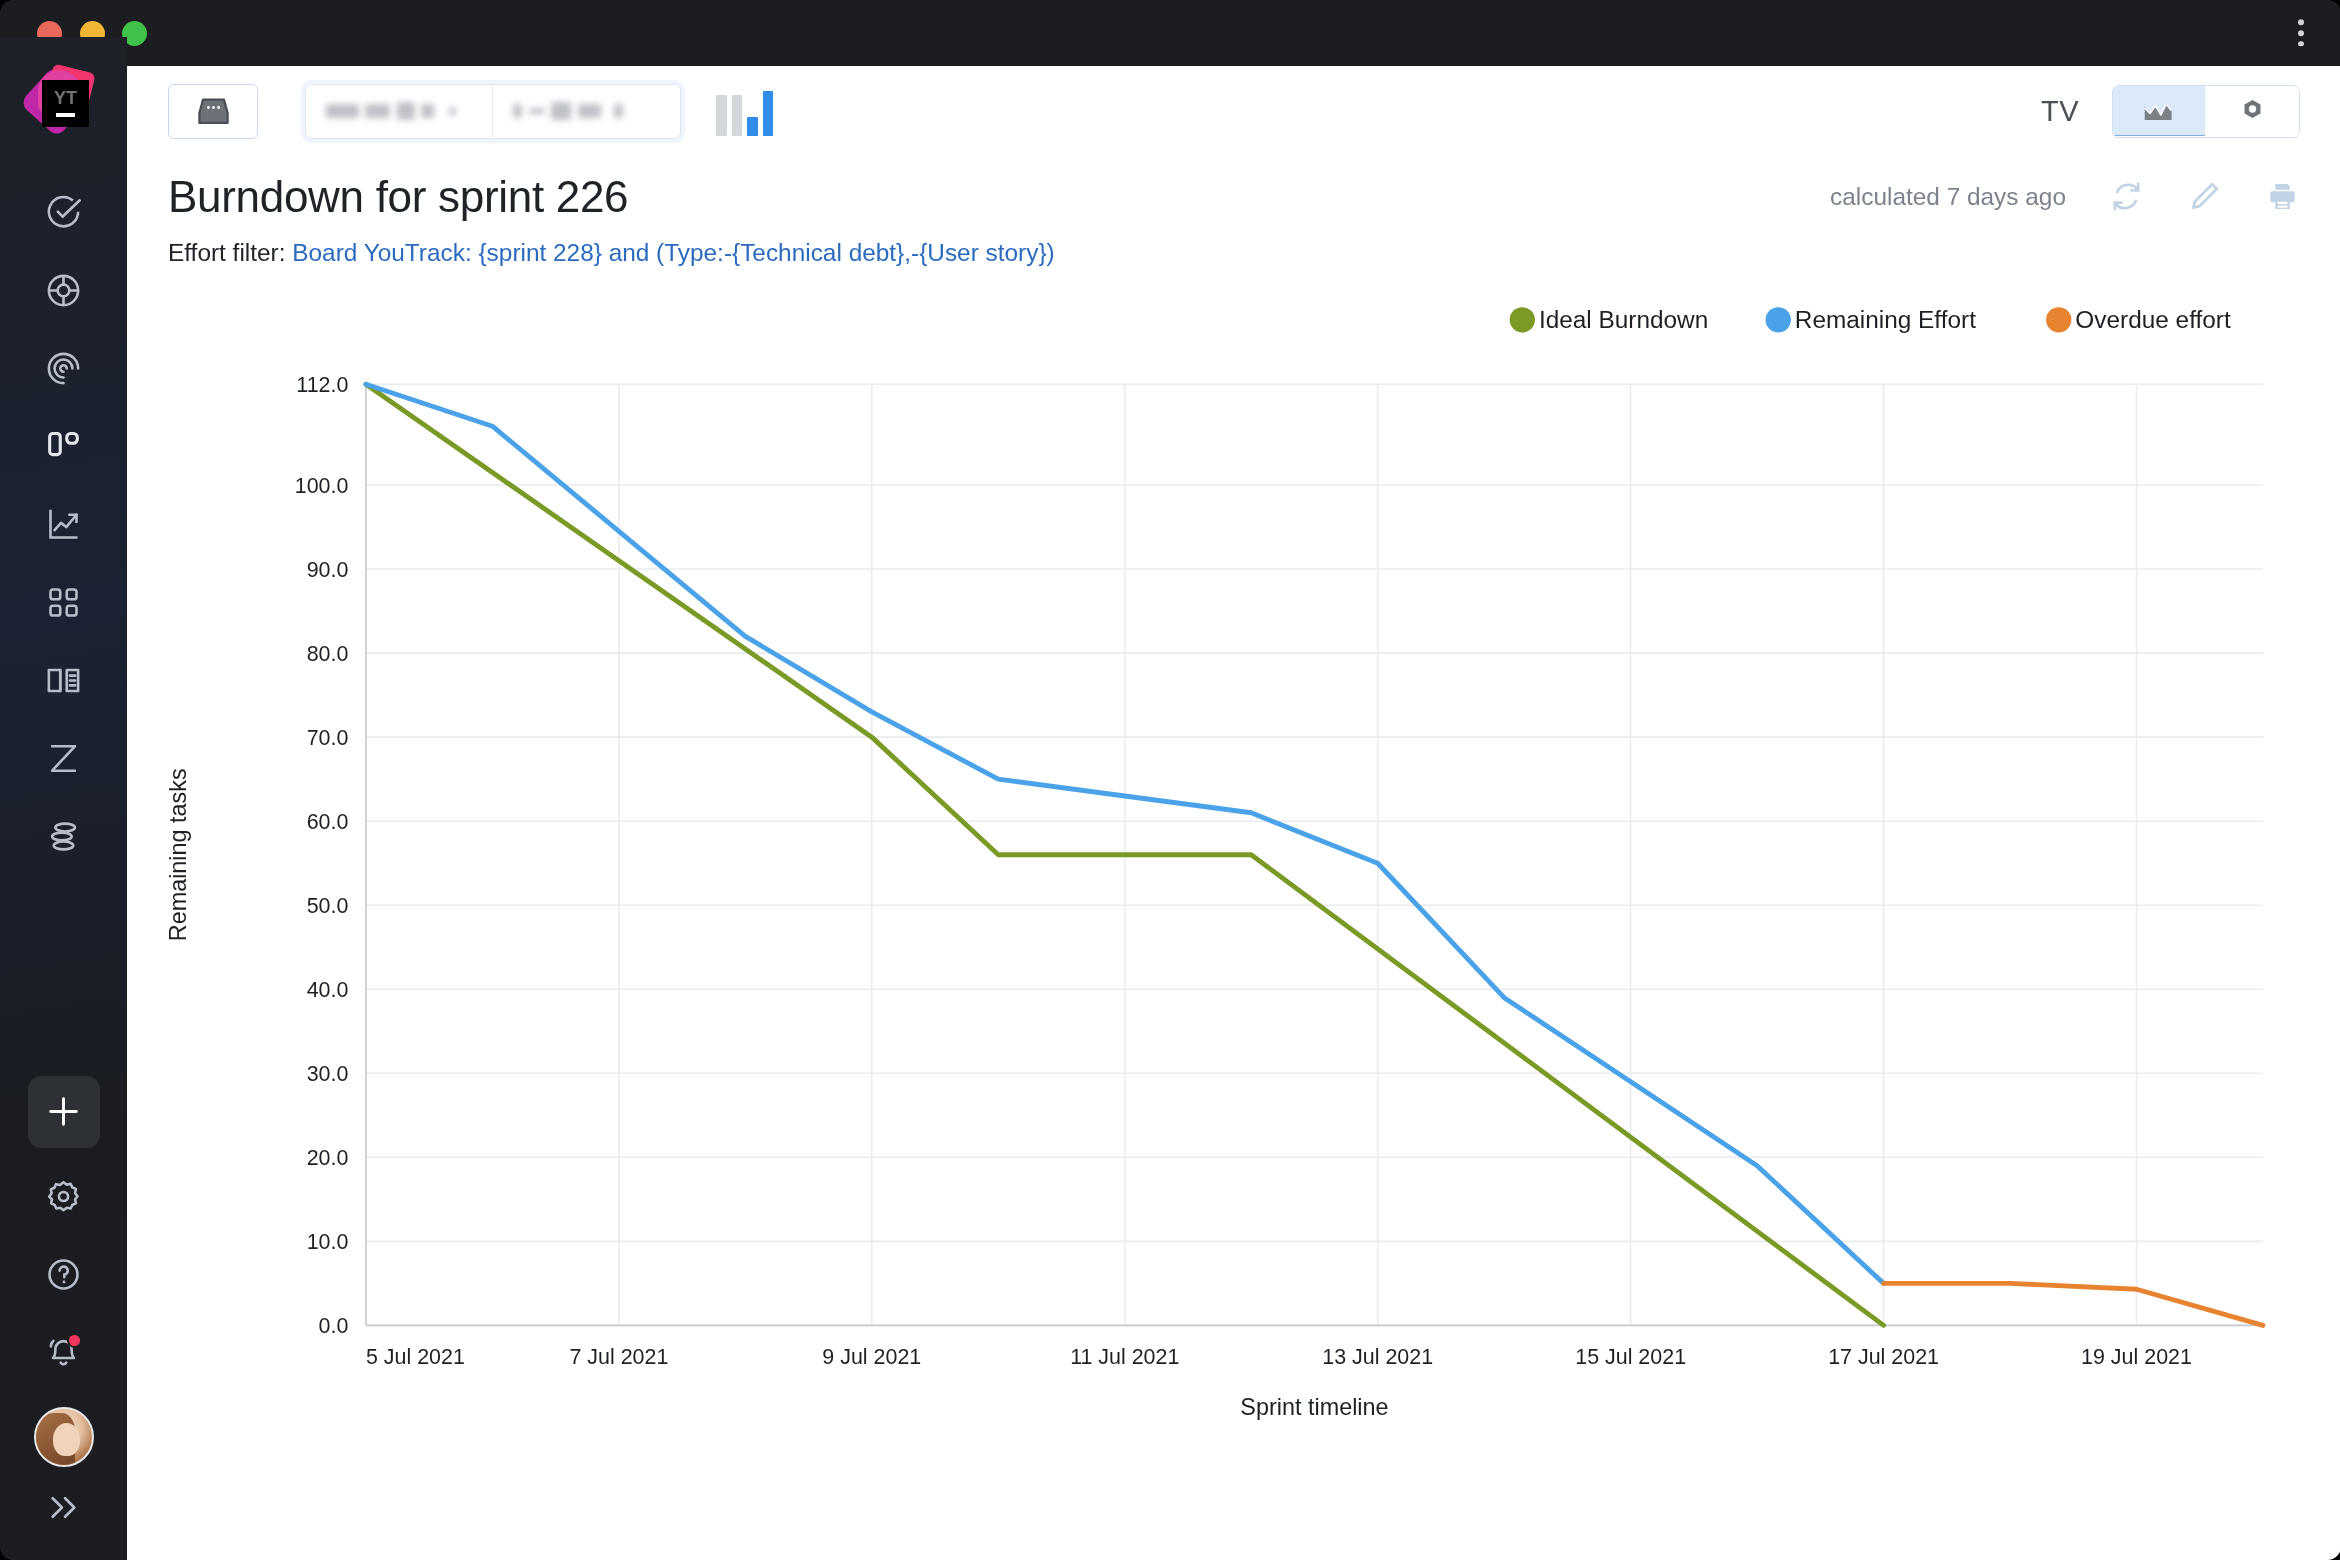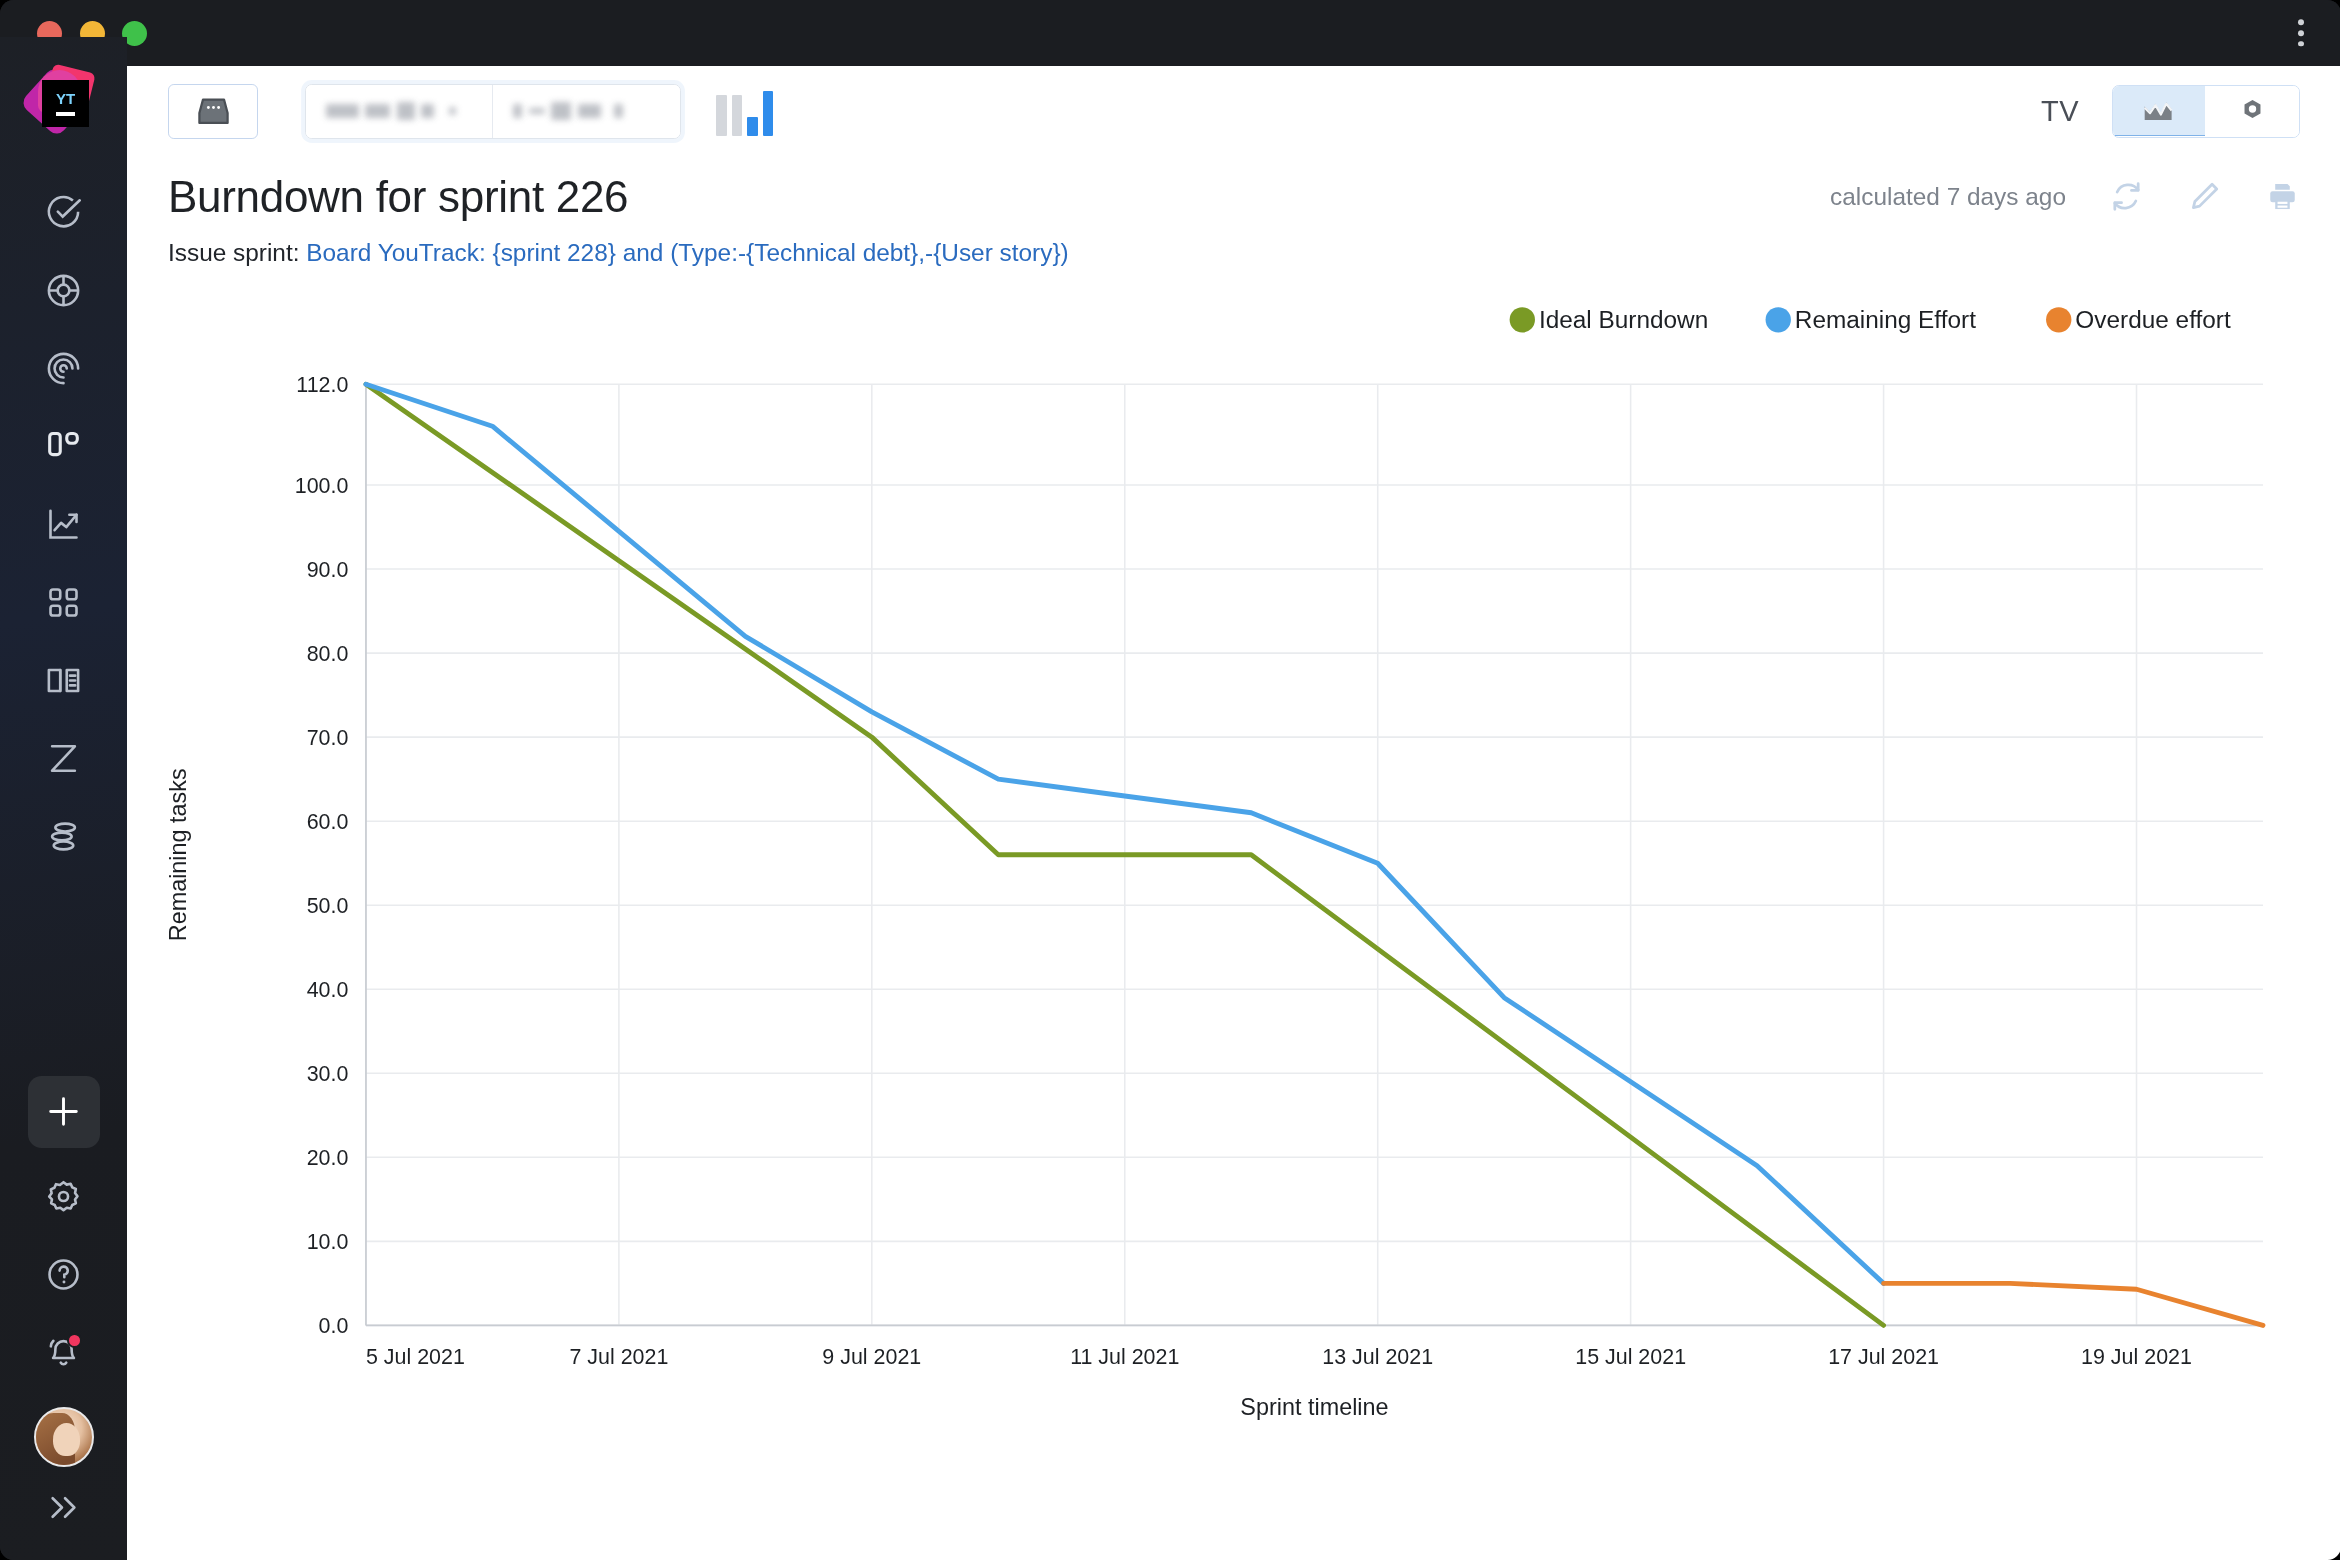--- a/index.html
+++ b/index.html
@@ -57,21 +57,21 @@
   }
   .logo .blob3 {
     position: absolute; left: 11.7px; top: 3.9px; width: 43px; height: 43px;
     background: #e040a0; border-radius: 50% 50% 7.8px 7.8px;
   }
   .logo .sq {
     position: absolute; left: 15.6px; top: 13.7px; width: 47px; height: 47px;
     background: #000; display: flex; flex-direction: column;
     align-items: center; justify-content: center;
   }
-  .logo .sq b { color:#7dd3fc; font-size: 15px; line-height: 1; font-weight: 700; letter-spacing: 0px; }
+  .logo .sq b { color:#737373; font-size: 18px; line-height: 1; font-weight: 700; letter-spacing: 0px; }
   .logo .sq u { display:block; width: 19.5px; height: 3.9px; background:#fff; margin-top: 5.9px; }
 
   .nav { display: flex; flex-direction: column; align-items: center; gap: 0; }
   .nav-item {
     width: 76px; height: 78px; display:flex; align-items:center; justify-content:center;
     cursor: pointer;
   }
   .nav-item svg { display:block; }
   .nav-spacer { flex: 1; }
 
@@ -367,21 +367,21 @@
             <path d="M12 3.6l5.8 3.3v6.6L12 16.8 6.2 13.5V6.9z" fill="#6f7479"></path>
             <circle cx="12" cy="10.2" r="2.7" fill="#ffffff"></circle>
           </svg>
         </div>
       </div>
     </div>
 
     <div class="head">
       <div class="page-title">Burndown for sprint 226</div>
       <div class="filter-line">
-        <span>Issue sprint:</span>
+        <span>Effort filter:</span>
         <span class="filter-link">Board YouTrack: {sprint 228} and (Type:-{Technical debt},-{User story})</span>
       </div>
       <div class="head-actions">
         <span class="calc-text">calculated 7 days ago</span>
         <span class="icon-btn">
           <svg width="35" height="35" viewBox="0 0 24 24" fill="none" stroke="#c3d3e6" stroke-width="1.9">
             <path d="M20 7.5a8.4 8.4 0 0 0-14.4 1.4" stroke-linecap="round"></path>
             <path d="M4 16.5a8.4 8.4 0 0 0 14.4-1.4" stroke-linecap="round"></path>
             <path d="M20 3.2v4.6h-4.6M4 20.8v-4.6h4.6" stroke-linecap="round" stroke-linejoin="round"></path>
           </svg>

